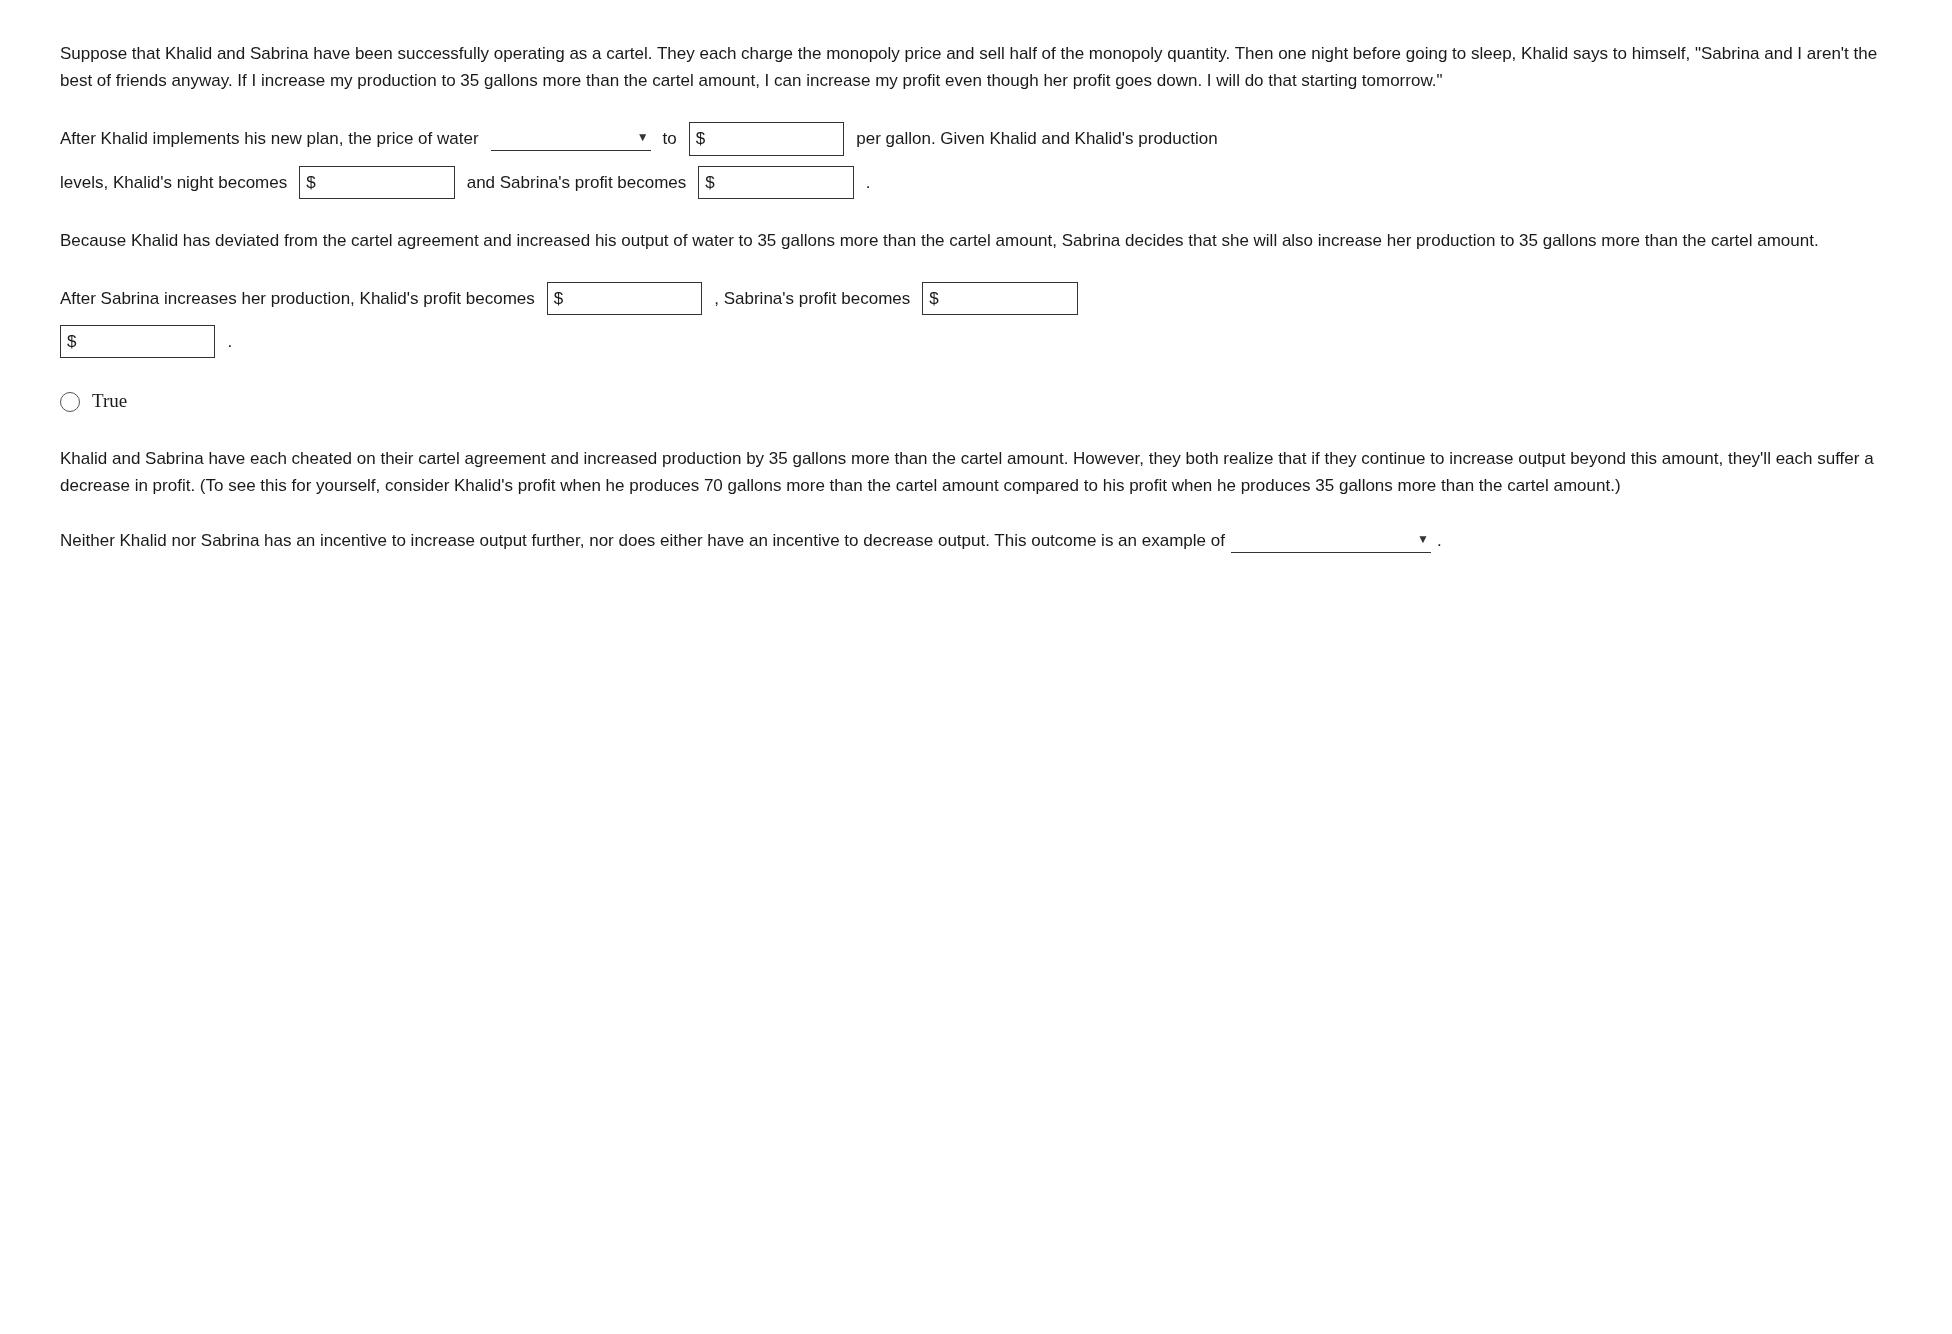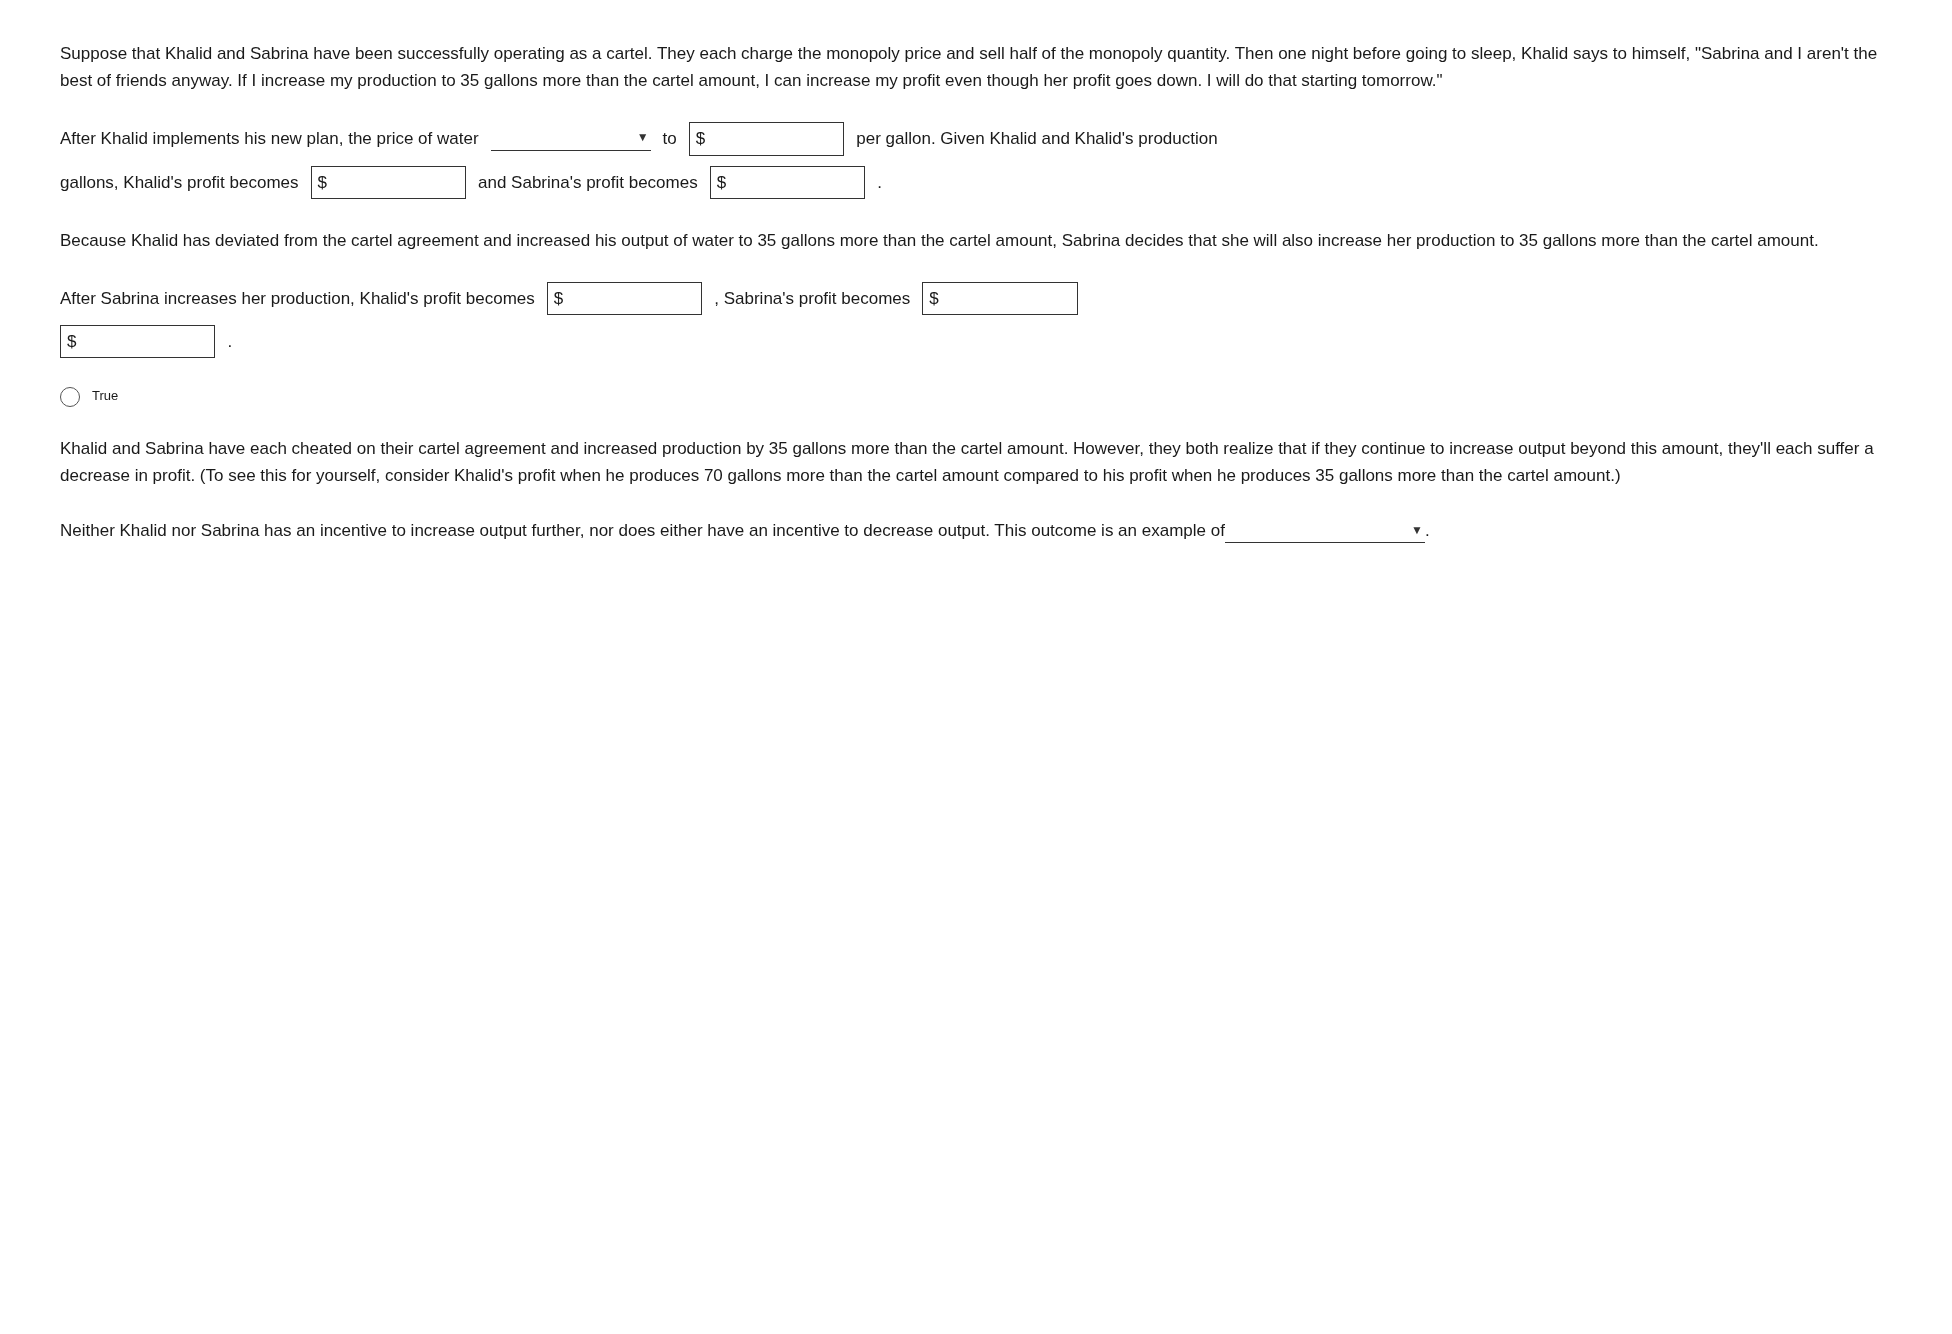--- a/index.html
+++ b/index.html
@@ -107,28 +107,29 @@
       cursor: pointer;
       flex-shrink: 0;
     }
 
     .radio-input:checked {
       background: radial-gradient(circle, #333 40%, transparent 40%);
       border-color: #333;
     }
 
     .radio-label {
-      font-size: 13px;
-      cursor: pointer;
+      font-size: 19px;
+      cursor: pointer;
+      font-family: Liberation Serif, serif;
     }
 
     .example-line {
       display: flex;
       align-items: center;
-      gap: 0;
+      gap: 6px;
       flex-wrap: wrap;
     }
 
     .example-dropdown-wrapper {
       display: inline-flex;
       align-items: center;
       border-bottom: 1.5px solid #333;
       padding: 2px 4px;
       min-width: 200px;
       position: relative;
@@ -168,21 +169,21 @@
 
     <div class="dollar-input-wrapper">
       <span class="dollar-sign">$</span>
       <input type="text" class="dollar-input" value="" style="">
     </div>
 
     <span>per gallon. Given Khalid and Khalid's production</span>
   </div>
 
   <div class="input-line">
-    <span>gallons, Khalid's profit becomes</span>
+    <span>levels, Khalid's night becomes</span>
 
     <div class="dollar-input-wrapper">
       <span class="dollar-sign">$</span>
       <input type="text" class="dollar-input" value="" style="">
     </div>
 
     <span>and Sabrina's profit becomes</span>
 
     <div class="dollar-input-wrapper">
       <span class="dollar-sign">$</span>

